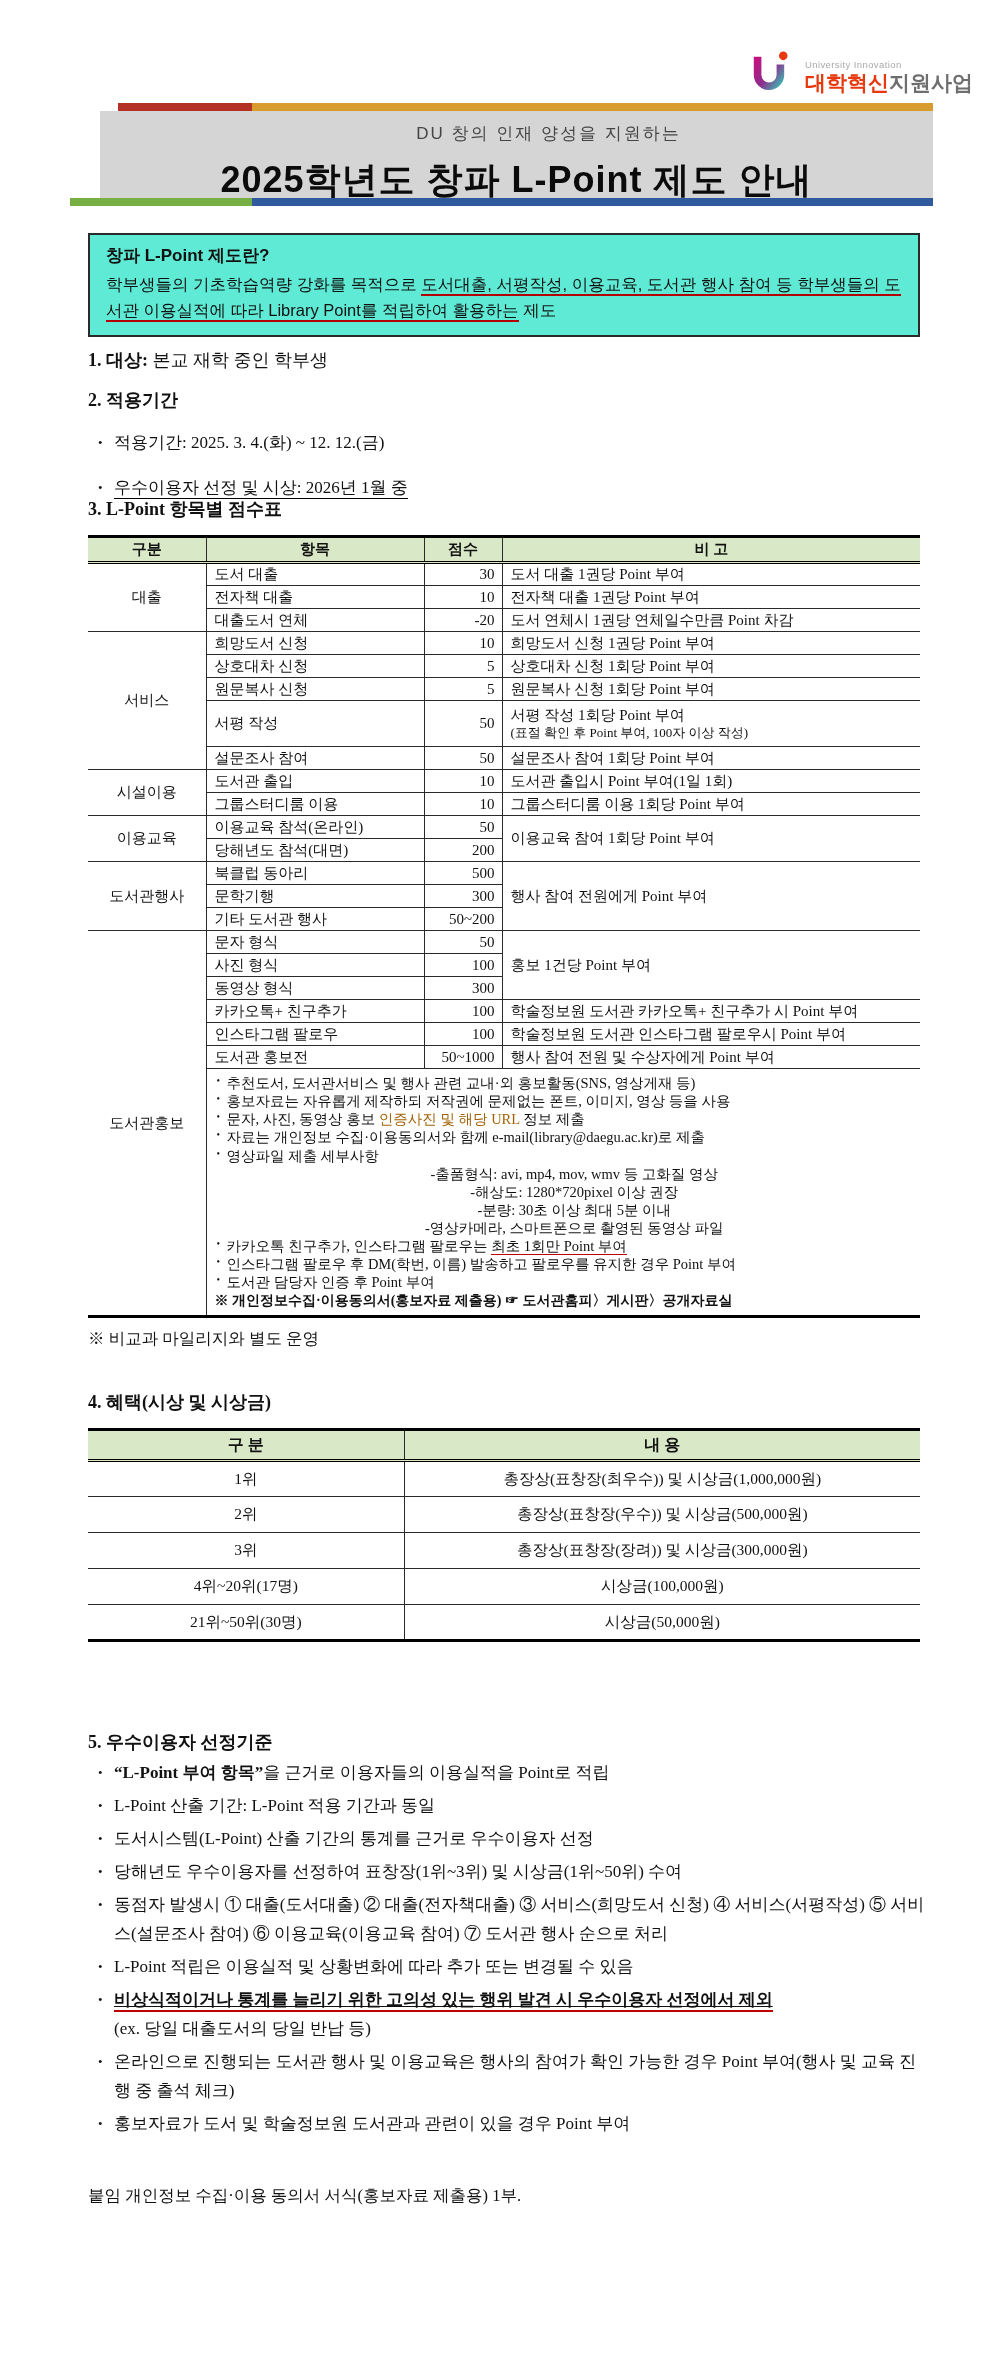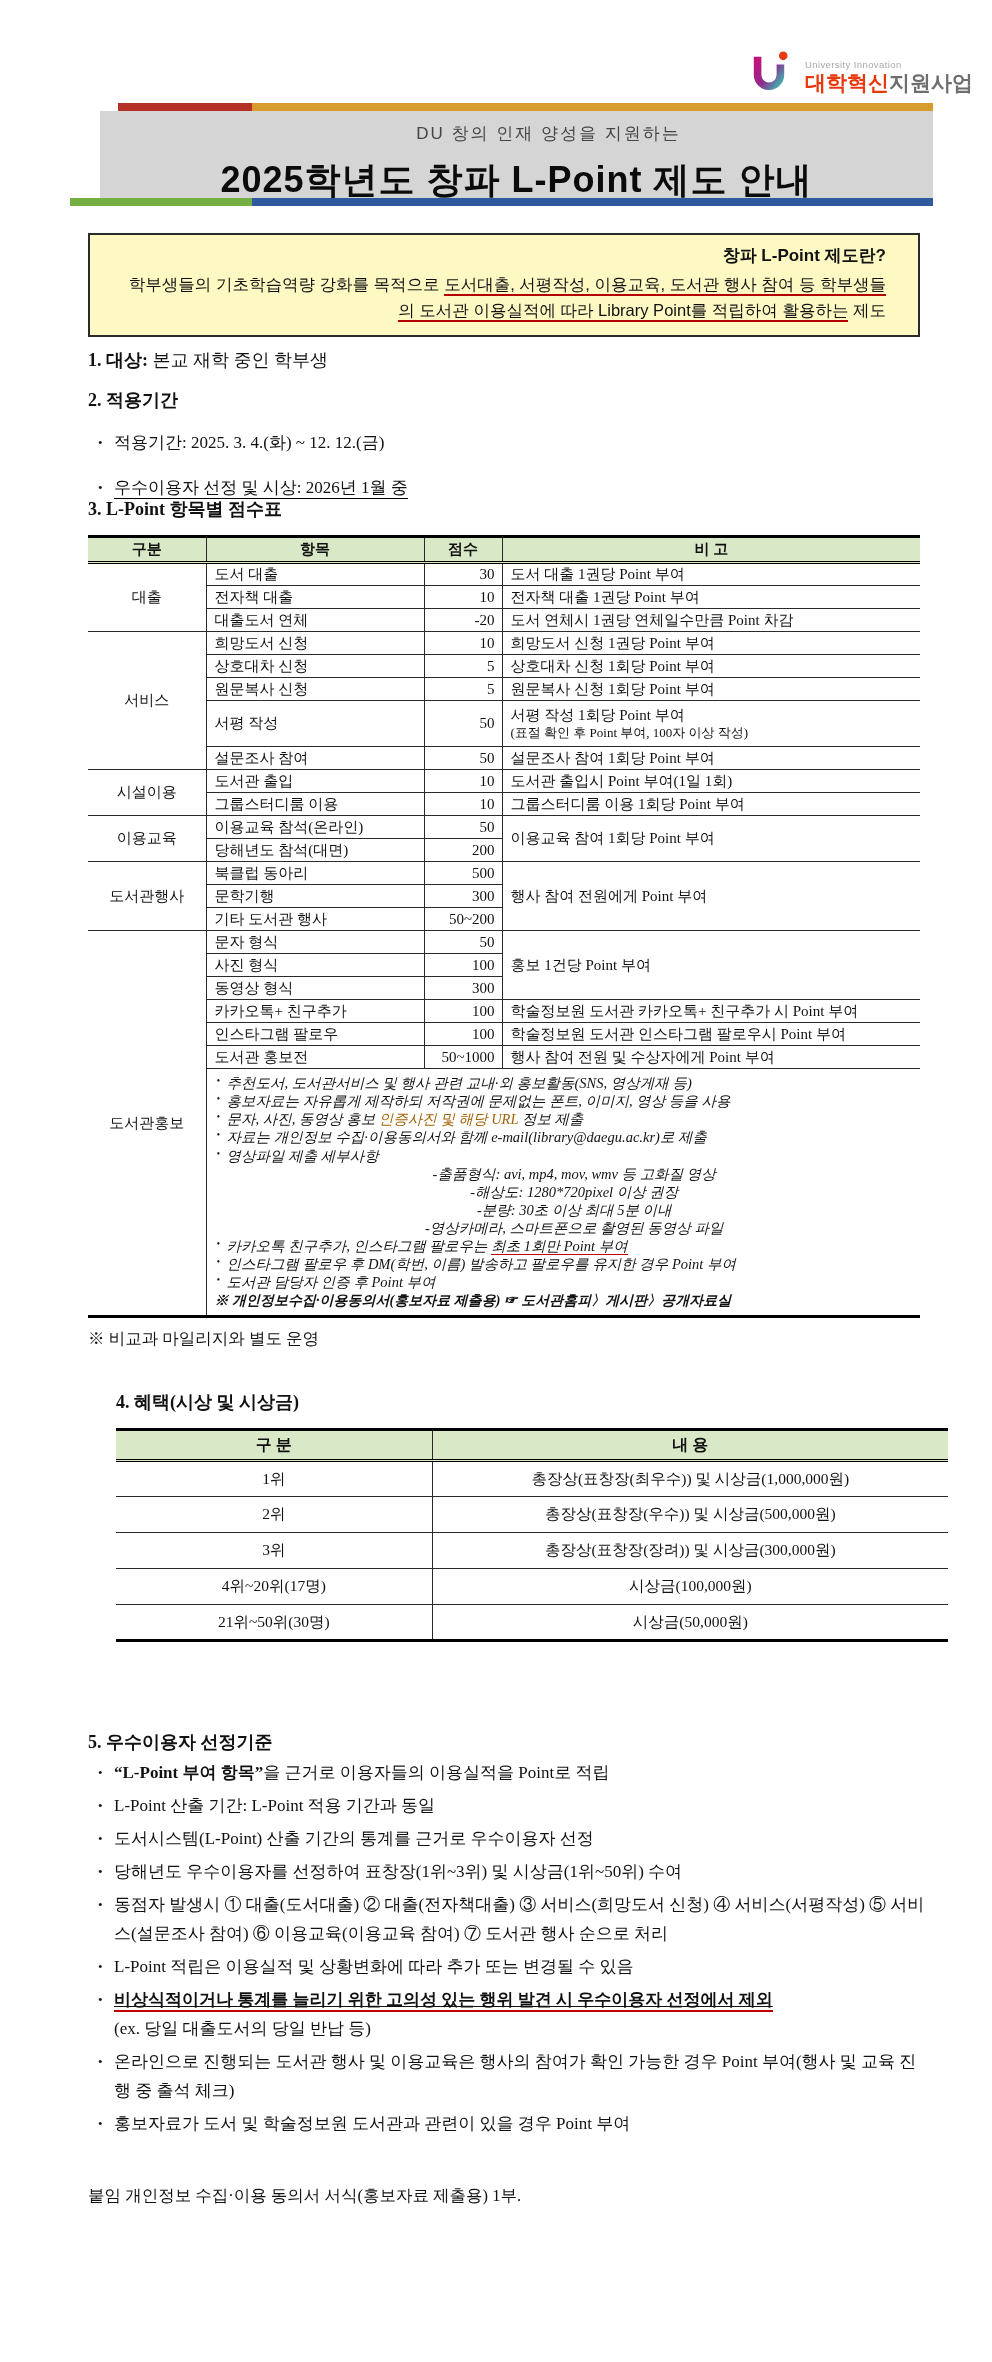--- a/index.html
+++ b/index.html
@@ -20,21 +20,21 @@
   .topbar .bar-red { width:134px; background:#B43126; }
   .topbar .bar-orange { flex:1; background:#D89B2D; }
   .banner { position:absolute; left:100px; top:111px; width:833px; height:87px; background:#d5d5d5; font-family:"Liberation Sans","DejaVu Sans",sans-serif; }
   .tagline { margin:11px 0 11px 64px; font-size:17px; color:#454545; letter-spacing:2px;text-align:center; }
   .doc-title { text-align:center; margin-top:8px; font-size:36px; font-weight:800; color:#0b0b0b; letter-spacing:1px; }
   .bottombar { position:absolute; left:70px; top:198px; width:863px; height:8px; display:flex; }
   .bottombar .bar-green { width:182px; background:#76AF43; }
   .bottombar .bar-blue { flex:1; background:#2F5B9E; }
 
   
-  .intro-box { position:absolute; left:88px; top:233px; width:832px; border:2px solid #2b2b2b; background:#fef9c3; padding:9px 32px 12px; font-family:"Liberation Sans","DejaVu Sans",sans-serif;text-align:right; }
+  .intro-box { position:absolute; left:88px; top:233px; width:832px; border:2px solid #2b2b2b; background:#5eead4; padding:9px 16px 12px; font-family:"Liberation Sans","DejaVu Sans",sans-serif; }
   .intro-title { font-size:17px; font-weight:bold; margin-bottom:4px; }
   .intro-body { font-size:16.5px; line-height:26px; }
   .red-underline { border-bottom:2px solid #B30000; padding-bottom:1px; }
   .black-underline { border-bottom:1.5px solid #000; padding-bottom:1px; }
 
   
   .sec-h { font-size:18px; font-weight:bold; }
   .bullet { position:relative; padding-left:26px; font-size:17px; line-height:29px; }
   .bullet::before { content:"•"; position:absolute; left:10px; font-size:13px; }
   #sec1 { position:absolute; left:88px; top:348px; font-size:18px; }
@@ -49,31 +49,31 @@
   .score-table tr > *:first-child { border-left:none; }
   .score-table tr > *:last-child { border-right:none; }
   .score-table th { background:#D9E8C6; height:26px; font-weight:bold; text-align:center; border-bottom:3px double #000; }
   .score-table td { height:23px; line-height:1.25; }
   .cell-cat { text-align:center; }
   .cell-item { padding-left:8px; }
   .cell-score { text-align:right; padding-right:7px; }
   .cell-note { padding-left:8px; }
   tr.tall td { height:46px; }
   .note-sub { font-size:13px; }
-  .notes-cell { padding:5px 8px 6px; font-size:14.5px; line-height:19.5px; vertical-align:top;font-style:italic; }
+  .notes-cell { padding:5px 8px 6px; font-size:14.5px; line-height:19.5px; vertical-align:top; }
   .tn { position:relative; padding-left:12px; }
   .tn::before { content:"•"; position:absolute; left:2px; font-size:10px; top:1px; }
   .tns { padding-left:22px;text-align:center; }
   .tn-bold { font-weight:bold; font-size:14px; }
   .blue-text { color:#a16207; }
   .ru-thin { border-bottom:1.5px solid #C00000; }
   .footnote { margin-top:10px; font-size:16.5px; }
 
   
-  #sec4 { position:absolute; left:88px; top:1390px; width:832px;margin-left:28px; }
+  #sec4 { position:absolute; left:88px; top:1390px; width:832px; }
   .award-table { width:832px; margin-top:14px; border-top:3px solid #000; border-bottom:3px solid #000; font-size:15.5px; }
   .award-table th, .award-table td { border:1px solid #2a2a2a; text-align:center; }
   .award-table tr > *:first-child { border-left:none; }
   .award-table tr > *:last-child { border-right:none; }
   .award-table th { background:#D9E8C6; height:31px; font-size:16px; font-weight:bold; border-bottom:3px double #000; }
   .award-table td { height:36px; }
   .award-table td.rank { width:38%; }
 
   
   #sec5 { position:absolute; left:88px; top:1730px; width:840px; }

